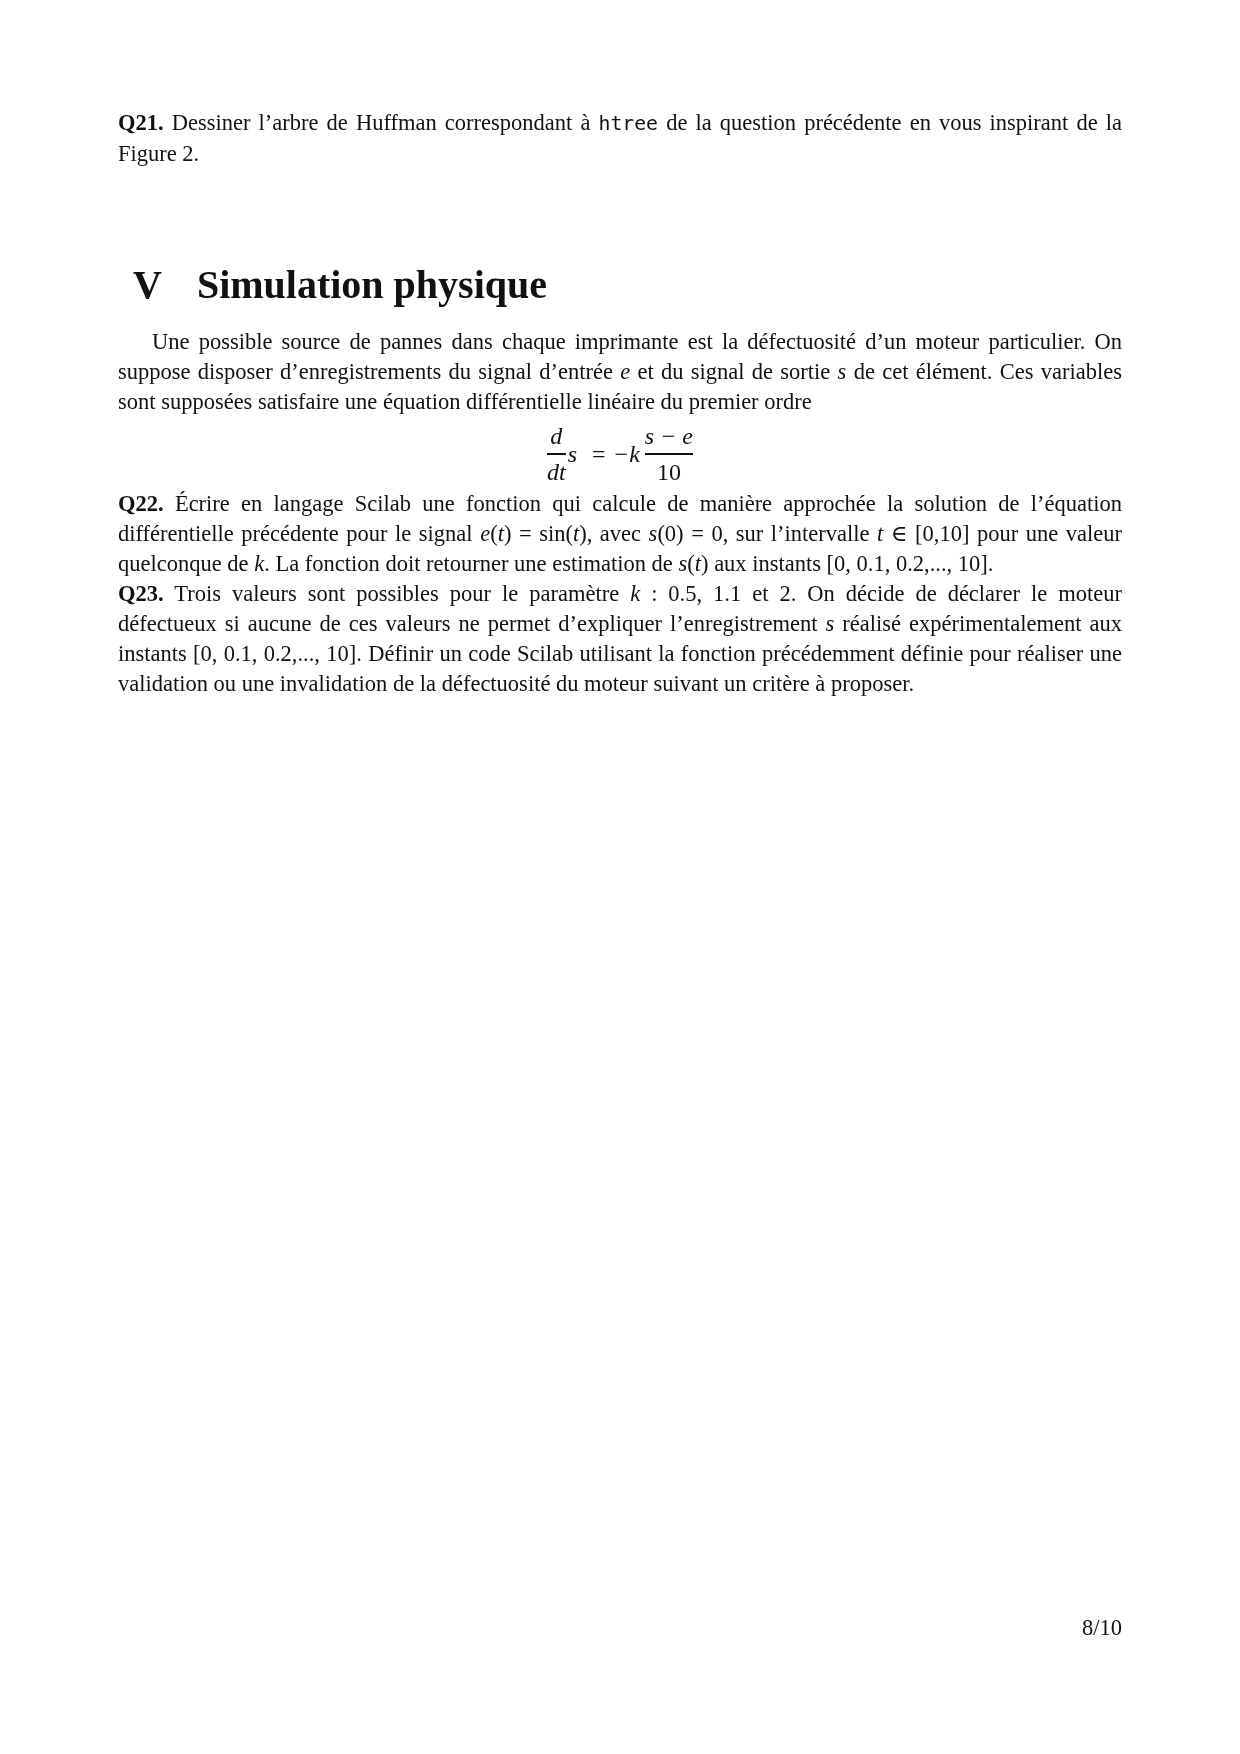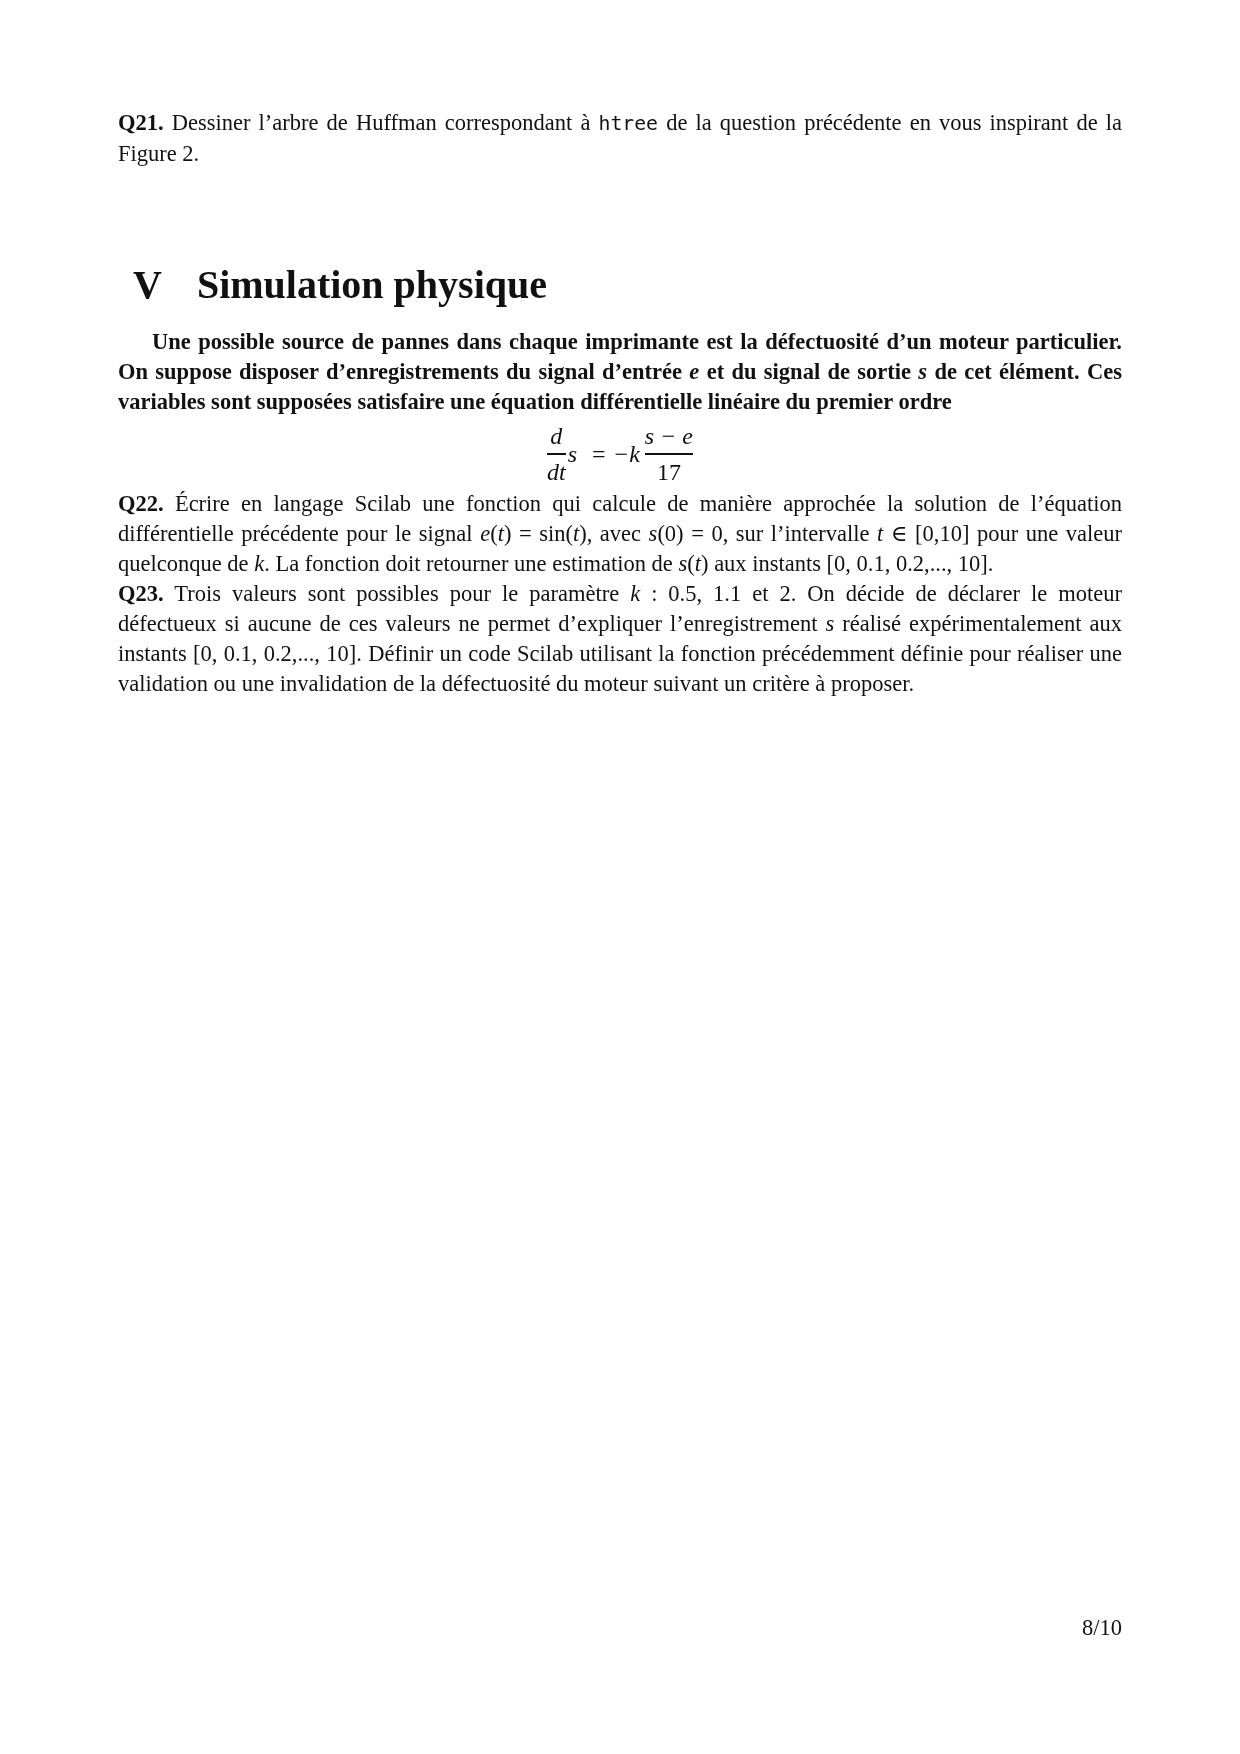--- a/index.html
+++ b/index.html
@@ -29,21 +29,21 @@
   .s-b{font-weight:700;}
   .s-i{font-style:italic;}
   .s-m{font-family:"DejaVu Sans Mono","Liberation Mono",monospace;font-size:0.88em;}
   .section-heading{
     margin:92px 0 18px 15px;
     font-size:40px;
     line-height:48px;
     font-weight:700;
   }
   .section-number{display:inline-block;margin-right:35px;}
-  .intro-para{text-indent:34px;font-weight:bold;}
+  .intro-para{text-indent:34px;}
   .equation{
     margin:4px 0 2px 0;
     height:66px;
     display:flex;
     align-items:center;
     justify-content:center;
     font-size:24px;
     line-height:1.25;
   }
   .frac{
@@ -95,21 +95,21 @@
         <span class="fbar"></span>
         <span class="s-i">dt</span>
       </span>
       <span class="s-i eq-lhs">s</span>
       <span class="s-n eq-rel">=</span>
       <span class="s-n eq-minus">−</span>
       <span class="s-i eq-coef">k</span>
       <span class="frac">
         <span class="s-i">s − e</span>
         <span class="fbar"></span>
-        <span class="s-n">17</span>
+        <span class="s-n">10</span>
       </span>
     </div>
 
 
     <p class="para block-gap-q22"><span class="s-b">Q22.</span><span class="s-n"> Écrire en langage Scilab une fonction qui calcule de manière approchée la solution de l’équation différentielle précédente pour le signal </span><span class="s-i">e</span><span class="s-n">(</span><span class="s-i">t</span><span class="s-n">) = sin(</span><span class="s-i">t</span><span class="s-n">), avec </span><span class="s-i">s</span><span class="s-n">(0) = 0, sur l’intervalle </span><span class="s-i">t</span><span class="s-n"> ∈ [0,10] pour une valeur quelconque de </span><span class="s-i">k</span><span class="s-n">. La fonction doit retourner une estimation de </span><span class="s-i">s</span><span class="s-n">(</span><span class="s-i">t</span><span class="s-n">)</span><span class="s-n"> aux instants [0, 0.1, 0.2,..., 10].</span></p>
 
     <p class="para block-gap-q23"><span class="s-b">Q23.</span><span class="s-n"> Trois valeurs sont possibles pour le paramètre </span><span class="s-i">k</span><span class="s-n"> : 0.5, 1.1 et 2. On décide de déclarer le moteur défectueux si aucune de ces valeurs ne permet d’expliquer l’enregistrement </span><span class="s-i">s</span><span class="s-n"> réalisé expérimentalement aux instants [0, 0.1, 0.2,..., 10]. Définir un code Scilab utilisant la fonction précédemment définie pour réaliser une validation ou une invalidation de la défectuosité du moteur suivant un critère à proposer.</span></p>
 
   </div>
 

